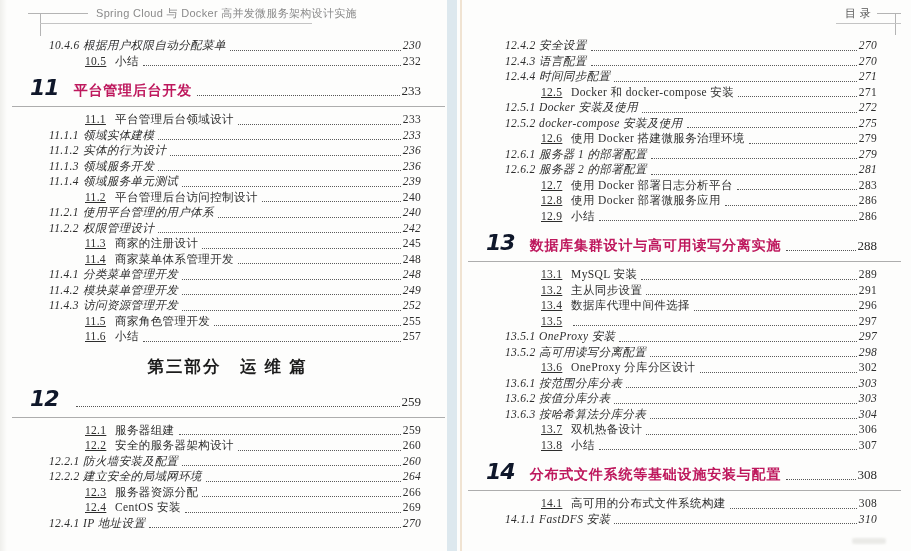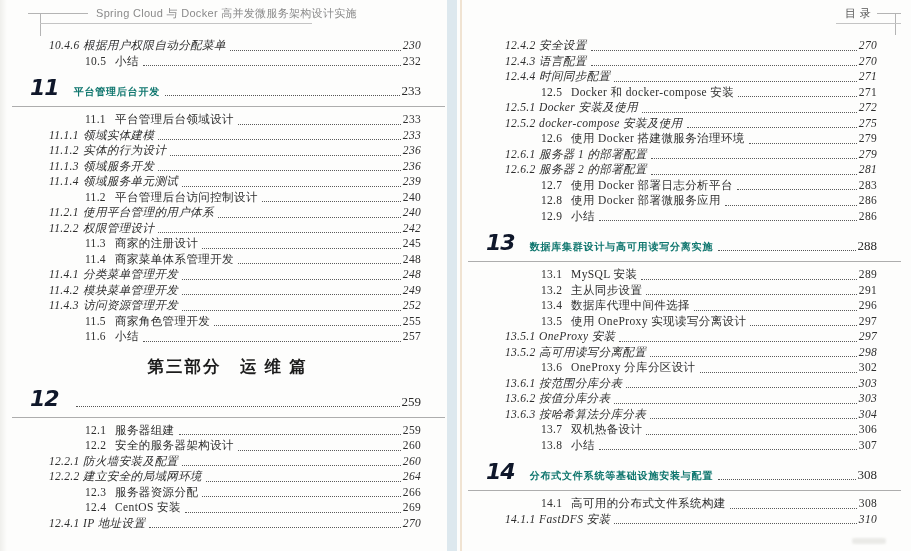--- a/index.html
+++ b/index.html
@@ -27,35 +27,35 @@
   .hr-short{position:absolute;left:421px;top:13px;width:24px;height:1px;background:#b4b4b4;}
   .hr-vert{position:absolute;left:439px;top:13px;width:1px;height:22px;background:#b4b4b4;}
   .hr-long{position:absolute;left:380px;top:23px;width:65px;height:1px;background:#c4c4c4;}
 
   .toc{position:absolute;top:38px;left:0;right:0;}
 
   .row{display:flex;align-items:baseline;height:15.5px;
     padding-right:34px;font-size:11.5px;color:#2e2e2e;line-height:15.5px;}
   .row .num{flex:none;letter-spacing:.3px;}
   .section{padding-left:85px;}
-  .section .num{width:30px;}
+  .section .num{width:30px;text-decoration:underline;}
   .subsection{padding-left:49px;font-style:italic;}
   .subsection .num{width:34px;}
   .title{flex:none;white-space:nowrap;letter-spacing:.4px;padding-right:2px;}
   .dots{flex:1 1 auto;align-self:flex-end;margin:0 2px 3px 2px;
     border-bottom:1.5px dotted #5a5a5a;min-width:8px;}
   .page-num{flex:none;letter-spacing:.3px;}
 
   .chapter{display:flex;align-items:baseline;margin:5px 10px 5px 12px;
     padding:2px 24px 6px 18px;border-bottom:1px solid #adadad;}
   .ch-num{flex:none;font-family:"DejaVu Sans","Liberation Sans",sans-serif;
     font-style:italic;font-weight:bold;font-size:22px;line-height:24px;
     color:#0f172a;margin-right:15px;letter-spacing:-1px;}
-  .ch-title{flex:none;font-weight:bold;font-size:10px;letter-spacing:.8px;
-    color:#0f766e;white-space:nowrap;padding-right:3px;}
+  .ch-title{flex:none;font-weight:bold;font-size:14px;letter-spacing:.8px;
+    color:#be185d;white-space:nowrap;padding-right:3px;}
   .ch-dots{border-bottom:1.6px dotted #555;margin-bottom:4px;}
   .ch-page{flex:none;font-size:13px;color:#2a2a2a;}
 
   .part{height:24px;line-height:24px;margin:10px 0 6px 0;text-align:center;
     font-weight:bold;font-size:16.5px;letter-spacing:2px;color:#1c1c1c;}
 
   .footer-smudge{position:absolute;left:852px;top:538px;width:34px;height:6px;
     background:#d8d8d4;opacity:.5;border-radius:2px;filter:blur(1px);}
 </style>
 </head>
@@ -326,21 +326,20 @@
           <span class="page-num">291</span>
         </div>
         <div class="row section">
           <span class="num">13.4</span>
           <span class="title">数据库代理中间件选择</span>
           <span class="dots"></span>
           <span class="page-num">296</span>
         </div>
         <div class="row section">
           <span class="num">13.5</span>
-          <span class="title">使用 OneProxy 实现读写分离设计</span>
           <span class="dots"></span>
           <span class="page-num">297</span>
         </div>
         <div class="row subsection">
           <span class="num">13.5.1</span>
           <span class="title">OneProxy 安装</span>
           <span class="dots"></span>
           <span class="page-num">297</span>
         </div>
         <div class="row subsection">

